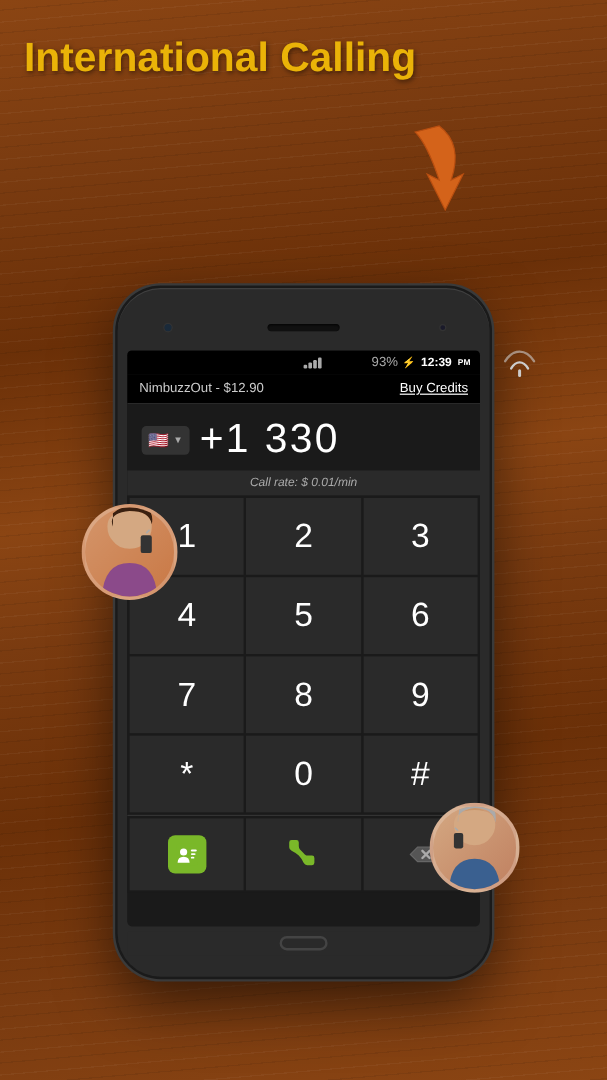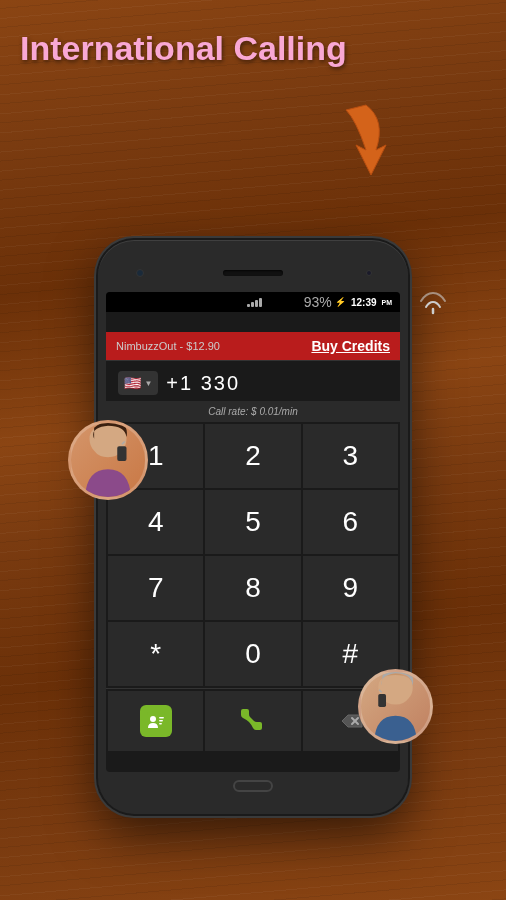--- a/index.html
+++ b/index.html
@@ -72,21 +72,21 @@
       height: 100%;
     }
 
     
     .header-section {
       padding: 30px 20px 10px 20px;
       position: relative;
     }
 
     .main-title {
-      color: #f9a8d4;
+      color: #eab308;
       font-size: 34px;
       font-weight: 900;
       text-shadow: 1px 2px 4px rgba(0,0,0,0.5);
       line-height: 1.1;
       margin-bottom: 12px;
     }
 
     .subtitle {
       color: #d4c4a8;
       font-size: 16px;
@@ -199,49 +199,48 @@
     }
 
     .status-time {
       color: #fff;
       font-size: 10px;
       font-weight: bold;
     }
 
     .battery-pct {
       color: #aaa;
-      font-size: 14px;
+      font-size: 11px;
       margin-left: 38px;
     }
 
     .lightning {
       color: #4fc3f7;
       font-size: 9px;
     }
 
     
     .app-header {
-      background: #b91c1c;
+      background: #000000;
       display: flex;
       justify-content: space-between;
       align-items: center;
       padding: 6px 10px;
       border-bottom: 1px solid #333;
-      margin-top: 20px;
     }
 
     .app-title {
       color: #ccc;
       font-size: 11px;
     }
 
     .buy-credits-btn {
       color: #fff;
-      font-size: 14px;
-      font-weight: bold;
+      font-size: 11px;
+      font-weight: normal;
       background: none;
       border: none;
       cursor: pointer;
       text-decoration: underline;
     }
 
     
     .dial-display {
       background: #1a1a1a;
       padding: 10px 12px 6px 12px;
@@ -264,21 +263,21 @@
       font-size: 14px;
     }
 
     .dropdown-arrow {
       color: #aaa;
       font-size: 8px;
     }
 
     .phone-number-display {
       color: #ffffff;
-      font-size: 20px;
+      font-size: 34px;
       font-weight: 300;
       letter-spacing: 2px;
     }
 
     
     .call-rate-bar {
       background: #2a2a2a;
       text-align: center;
       padding: 5px;
       color: #aaa;

